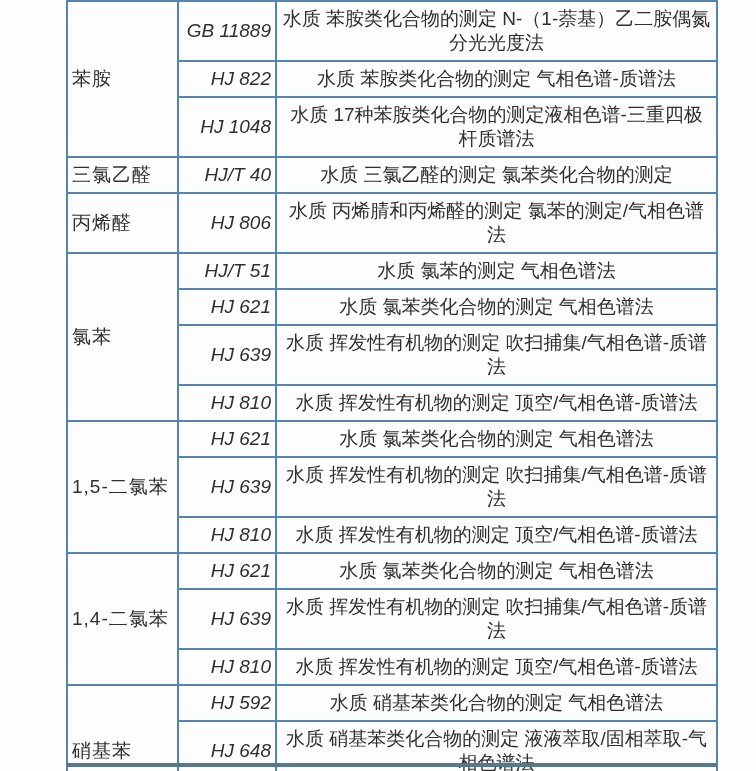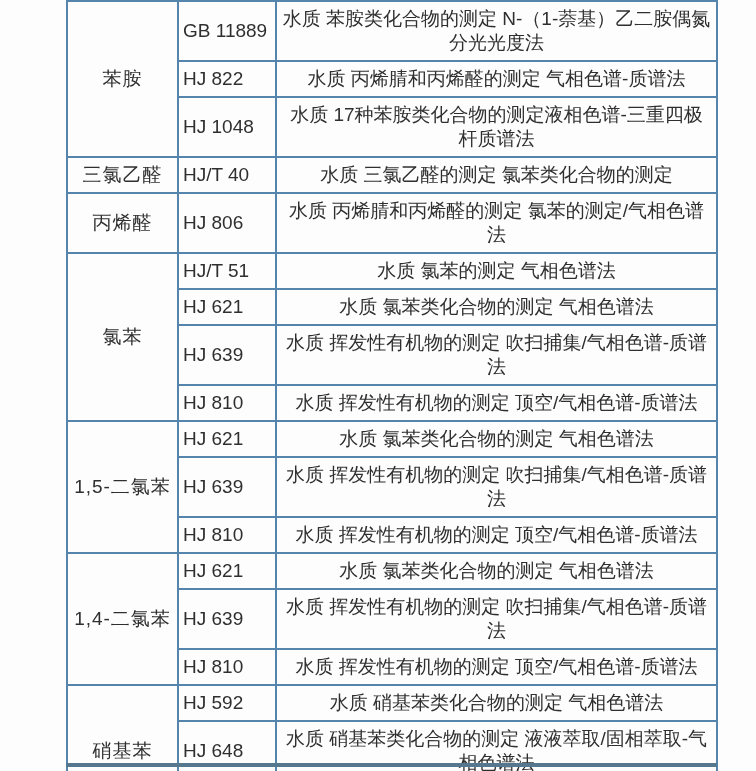--- a/index.html
+++ b/index.html
@@ -35,26 +35,27 @@
     color:var(--text-color);
     font-size:19px;
     line-height:24px;
     vertical-align:middle;
     padding:5px 4px;
     height:36px;
     box-sizing:border-box;
     overflow:hidden;
   }
   td.analyte-cell{
-    text-align:center;
+    text-align:left;
     letter-spacing:1px;
   }
   td.code-cell{
-    text-align:left;
+    text-align:right;
     letter-spacing:0;
+    font-style:italic;
   }
   td.method-cell{
     text-align:center;
     padding-left:6px;
     padding-right:2px;
     margin-top:36px;
   }
   .thick-bottom-rule{
     position:absolute;
     left:66px;
@@ -75,21 +76,21 @@
       <col style="width:441px">
     </colgroup>
     <tbody id="table-body">
         <tr>
           <td class="analyte-cell" rowspan="3">苯胺</td>
           <td class="code-cell">GB 11889</td>
           <td class="method-cell">水质 苯胺类化合物的测定 N-（1-萘基）乙二胺偶氮分光光度法</td>
         </tr>
         <tr>
           <td class="code-cell">HJ 822</td>
-          <td class="method-cell">水质 丙烯腈和丙烯醛的测定 气相色谱-质谱法</td>
+          <td class="method-cell">水质 苯胺类化合物的测定 气相色谱-质谱法</td>
         </tr>
         <tr>
           <td class="code-cell">HJ 1048</td>
           <td class="method-cell">水质 17种苯胺类化合物的测定液相色谱-三重四极杆质谱法</td>
         </tr>
         <tr>
           <td class="analyte-cell" rowspan="1">三氯乙醛</td>
           <td class="code-cell">HJ/T 40</td>
           <td class="method-cell">水质 三氯乙醛的测定 氯苯类化合物的测定</td>
         </tr>

